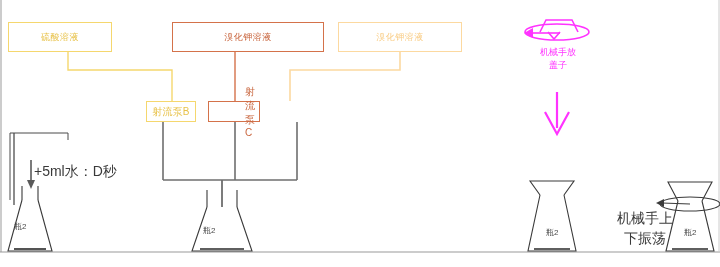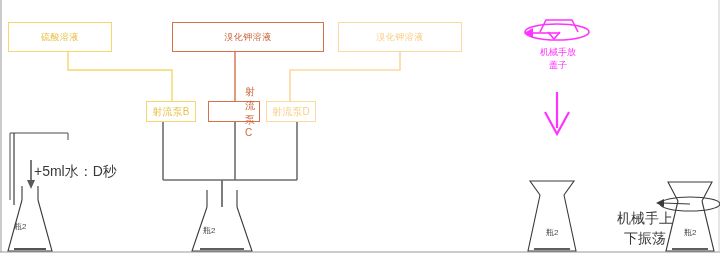--- a/index.html
+++ b/index.html
@@ -110,23 +110,20 @@
   </div>
 
   <div class="pump-box" style="left:146px;top:101px;width:50px;height:21px;border:1.2px solid #f5d76e;">
     <span style="color:#e8c24a;">射流泵B</span>
   </div>
 
   <div class="pump-box" style="left:208px;top:101px;width:52px;height:21px;border:1.2px solid #d4724a;">
     <span style="color:#c8643c;margin-left:36px;">射流泵C</span>
   </div>
 
-  <div class="pump-box" style="left:266px;top:101px;width:50px;height:21px;border:1.4px solid #fcd9a0;">
-    <span style="color:#f9cd86;">射流泵D</span>
-  </div>
 
   <div class="lbl note" style="left:34px;top:163px;">+5ml水：D秒</div>
 
   <div class="lbl flask-label" style="left:14px;top:222px;">瓶2</div>
 
   <div class="lbl flask-label" style="left:203px;top:226px;">瓶2</div>
 
   <div class="lbl flask-label" style="left:546px;top:228px;">瓶2</div>
 
   <div class="lbl flask-label" style="left:684px;top:228px;">瓶2</div>

